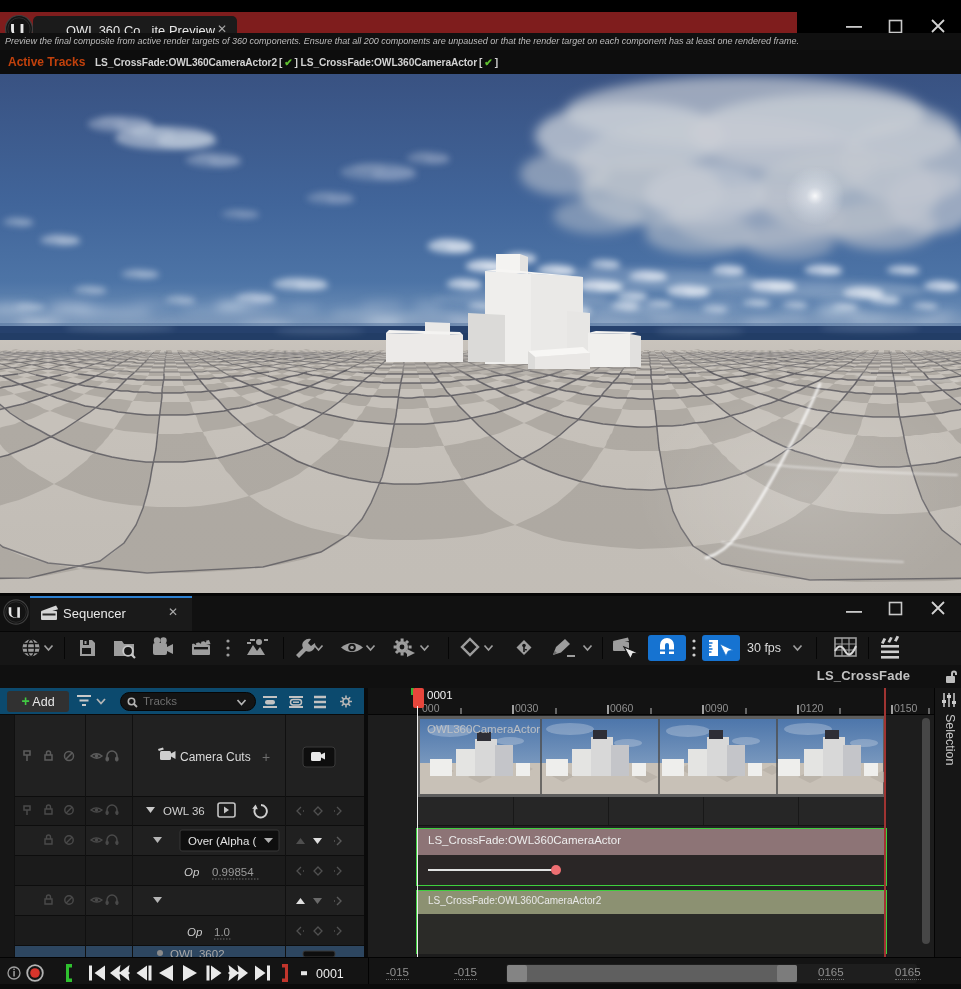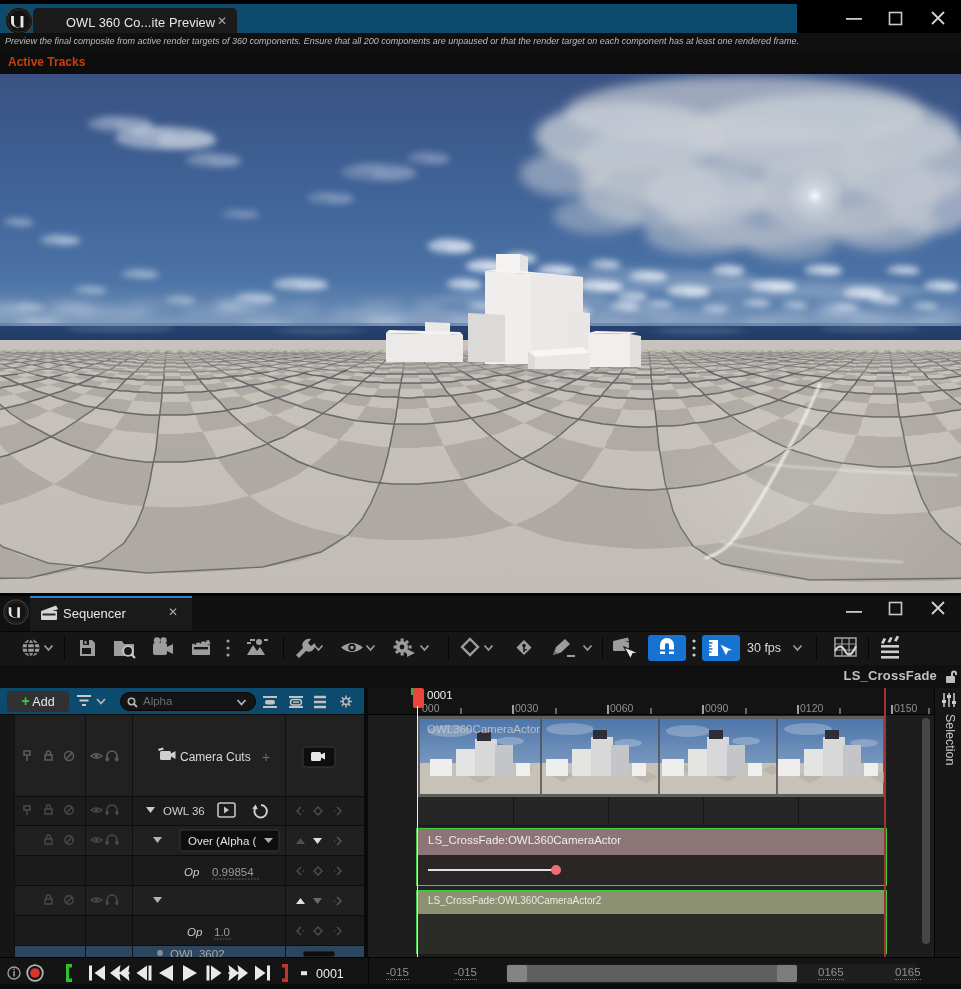--- a/index.html
+++ b/index.html
@@ -1,35 +1,36 @@
 <!DOCTYPE html>
 <html><head><meta charset="utf-8"><style>
 *{margin:0;padding:0;box-sizing:border-box}
 html,body{width:961px;height:989px;background:#000;overflow:hidden;font-family:"Liberation Sans",sans-serif;position:relative}
 .abs{position:absolute}
 </style></head><body>
 
-<div class="abs" style="left:0;top:4px;width:797px;height:33px;background:#0c4a6e">
+<div class="abs" style="left:0;top:12px;width:797px;height:33px;background:#7f1d1d">
   <svg class="abs" style="left:4px;top:2px" width="30" height="30" viewBox="0 0 30 30">
     <circle cx="15" cy="15" r="13.5" fill="#131313" stroke="#3f3f3f" stroke-width="1.2"></circle>
     <circle cx="15" cy="15" r="11.2" fill="none" stroke="#2c2c2c" stroke-width="1"></circle>
     <path d="M9.5 9.5v7.2q0 3.8 3.2 4.6 2.2.5 3.9-.6V9.5h3.1v12.4h-3.1v-1q-2.3 1.5-5 .8-5.2-1.3-5.2-6V9.5z" fill="#e8e8e8" transform="scale(0.93) translate(1.2,1.2)"></path>
   </svg>
   <div class="abs" style="left:33px;top:4px;width:204px;height:29px;background:#1b1b1b;border-radius:5px 5px 0 0"></div>
   <div class="abs" style="left:66px;top:11px;white-space:nowrap;color:#e8e8e8;font-size:12.8px;letter-spacing:0.1px">OWL 360 Co...ite Preview</div>
   <div class="abs" style="left:217px;top:10px;color:#a8a8a8;font-size:12px">✕</div>
   <svg class="abs" style="left:840px;top:4px" width="115" height="22" viewBox="0 0 115 22">
     <rect x="6" y="10" width="16" height="1.8" fill="#c9c9c9"></rect>
     <rect x="49.5" y="4.5" width="12" height="12" fill="none" stroke="#c9c9c9" stroke-width="1.6"></rect>
     <path d="M92 4l12 12M104 4L92 16" stroke="#d2d2d2" stroke-width="1.8"></path>
   </svg>
 </div>
 <div class="abs" style="left:0;top:33px;width:961px;height:17px;background:#101010;color:#bdbdbd;font-style:italic;font-size:9px;line-height:17px;padding-left:5px;white-space:nowrap">Preview the final composite from active render targets of 360 components. Ensure that all 200 components are unpaused or that the render target on each component has at least one rendered frame.</div>
 <div class="abs" style="left:0;top:50px;width:961px;height:24px;background:#0d0d0d">
   <span class="abs" style="left:8px;top:5px;color:#c2410c;font-size:12px;font-weight:bold">Active Tracks</span>
+  <span class="abs" style="left:95px;top:7px;color:#d2d2d2;font-size:10.2px;font-weight:bold;letter-spacing:-0.1px">LS_CrossFade:OWL360CameraActor2 [ <span style="color:#5fbf2f">✔</span> ]&nbsp;LS_CrossFade:OWL360CameraActor [ <span style="color:#5fbf2f">✔</span> ]</span>
 </div>
 <svg class="abs" style="left:0;top:74px" width="961" height="519" viewBox="0 0 961 519" xmlns="http://www.w3.org/2000/svg">
 <defs>
 <linearGradient id="sky" x1="0" y1="0" x2="0" y2="1">
  <stop offset="0" stop-color="#395282"></stop>
  <stop offset="0.5" stop-color="#41659a"></stop>
  <stop offset="0.8" stop-color="#4d74a6"></stop>
  <stop offset="0.9" stop-color="#6487b2"></stop>
  <stop offset="0.96" stop-color="#7e99bb"></stop>
  <stop offset="1" stop-color="#93aac6"></stop>
@@ -445,21 +446,21 @@
     <path d="M835 20q5-9 10 0t11-5" fill="none" stroke="#d8d8d8" stroke-width="2"></path>
     <rect x="868" y="6" width="1" height="22" fill="#060606"></rect>
 
     <rect x="881" y="14" width="18" height="2.6" fill="#cdcdcd"></rect>
     <rect x="881" y="19.5" width="18" height="2.6" fill="#cdcdcd"></rect>
     <rect x="881" y="25" width="18" height="2.6" fill="#cdcdcd"></rect>
     <path d="M881 12l2.6-5 2.6 0.9-2.6 5zM887.5 10.9l2.6-5 2.6 0.9-2.6 5zM894 9.8l2.6-5 2.6 0.9-2.6 5z" fill="#cdcdcd"></path>
   </g>
 </svg>
 <div class="abs" style="left:0;top:665px;width:961px;height:23px;background:#101010">
-  <div class="abs" style="left:790px;top:3px;width:147px;text-align:right;color:#c2c2c2;font-size:13px;font-weight:bold;letter-spacing:0.2px">LS_CrossFade</div>
+  <div class="abs" style="left:790px;top:3px;width:147px;text-align:center;color:#c2c2c2;font-size:13px;font-weight:bold;letter-spacing:0.2px">LS_CrossFade</div>
   <svg class="abs" style="left:944px;top:4px" width="15" height="16" viewBox="0 0 15 16">
     <rect x="2" y="7" width="9" height="7" rx="1" fill="#bdbdbd"></rect>
     <path d="M7 7V4.5a3 3 0 0 1 6 0V6h-2V4.5a1 1 0 0 0-2 0V7z" fill="#bdbdbd"></path>
   </svg>
 </div>
 
 <div class="abs" style="left:0;top:688px;width:961px;height:269px;background:#1d1d1d;overflow:hidden">
 
   <div class="abs" style="left:0;top:0;width:368px;height:269px;background:#1b1b1b">
 
@@ -467,21 +468,21 @@
       <div class="abs" style="left:7px;top:3px;width:62px;height:21px;background:#313131;border-radius:3px;color:#e8e8e8;font-size:12.5px;line-height:21px;text-align:center"><span style="color:#41c943;font-weight:bold;font-size:14px">+</span> Add</div>
       <svg class="abs" style="left:76px;top:6px" width="36" height="16" viewBox="0 0 36 16">
         <path d="M1 2h14M3.5 6.5h9M6 11h4" stroke="#c9c9c9" stroke-width="1.8"></path>
         <path d="M21 5l4 4.5 4-4.5" fill="none" stroke="#b5b5b5" stroke-width="1.8"></path>
       </svg>
       <div class="abs" style="left:120px;top:4px;width:136px;height:19px;background:#141414;border:1px solid #060606;border-radius:10px">
         <svg class="abs" style="left:6px;top:3.5px" width="11" height="11" viewBox="0 0 11 11">
             <circle cx="4.5" cy="4.5" r="3.2" fill="none" stroke="#b5b5b5" stroke-width="1.6"></circle>
             <path d="M7 7l3 3" stroke="#b5b5b5" stroke-width="1.8"></path>
           </svg>
-        <span class="abs" style="left:22px;top:2px;color:#6e6e6e;font-size:11.5px">Alpha</span>
+        <span class="abs" style="left:22px;top:2px;color:#6e6e6e;font-size:11.5px">Tracks</span>
         <svg class="abs" style="left:115px;top:6px" width="11" height="8" viewBox="0 0 11 8">
             <path d="M1.5 1l4 4.5 4-4.5" fill="none" stroke="#b5b5b5" stroke-width="1.7"></path>
           </svg>
       </div>
       <svg class="abs" style="left:262px;top:6px" width="96" height="15" viewBox="0 0 96 15">
         <g stroke="#c2c2c2" stroke-width="1.8">
           <path d="M1 3h14M1 13h14"></path>
           <path d="M27 3h14M27 13h14"></path>
           <path d="M52 3h12M52 8h12M52 13h12" stroke-width="2.4"></path>
         </g>

